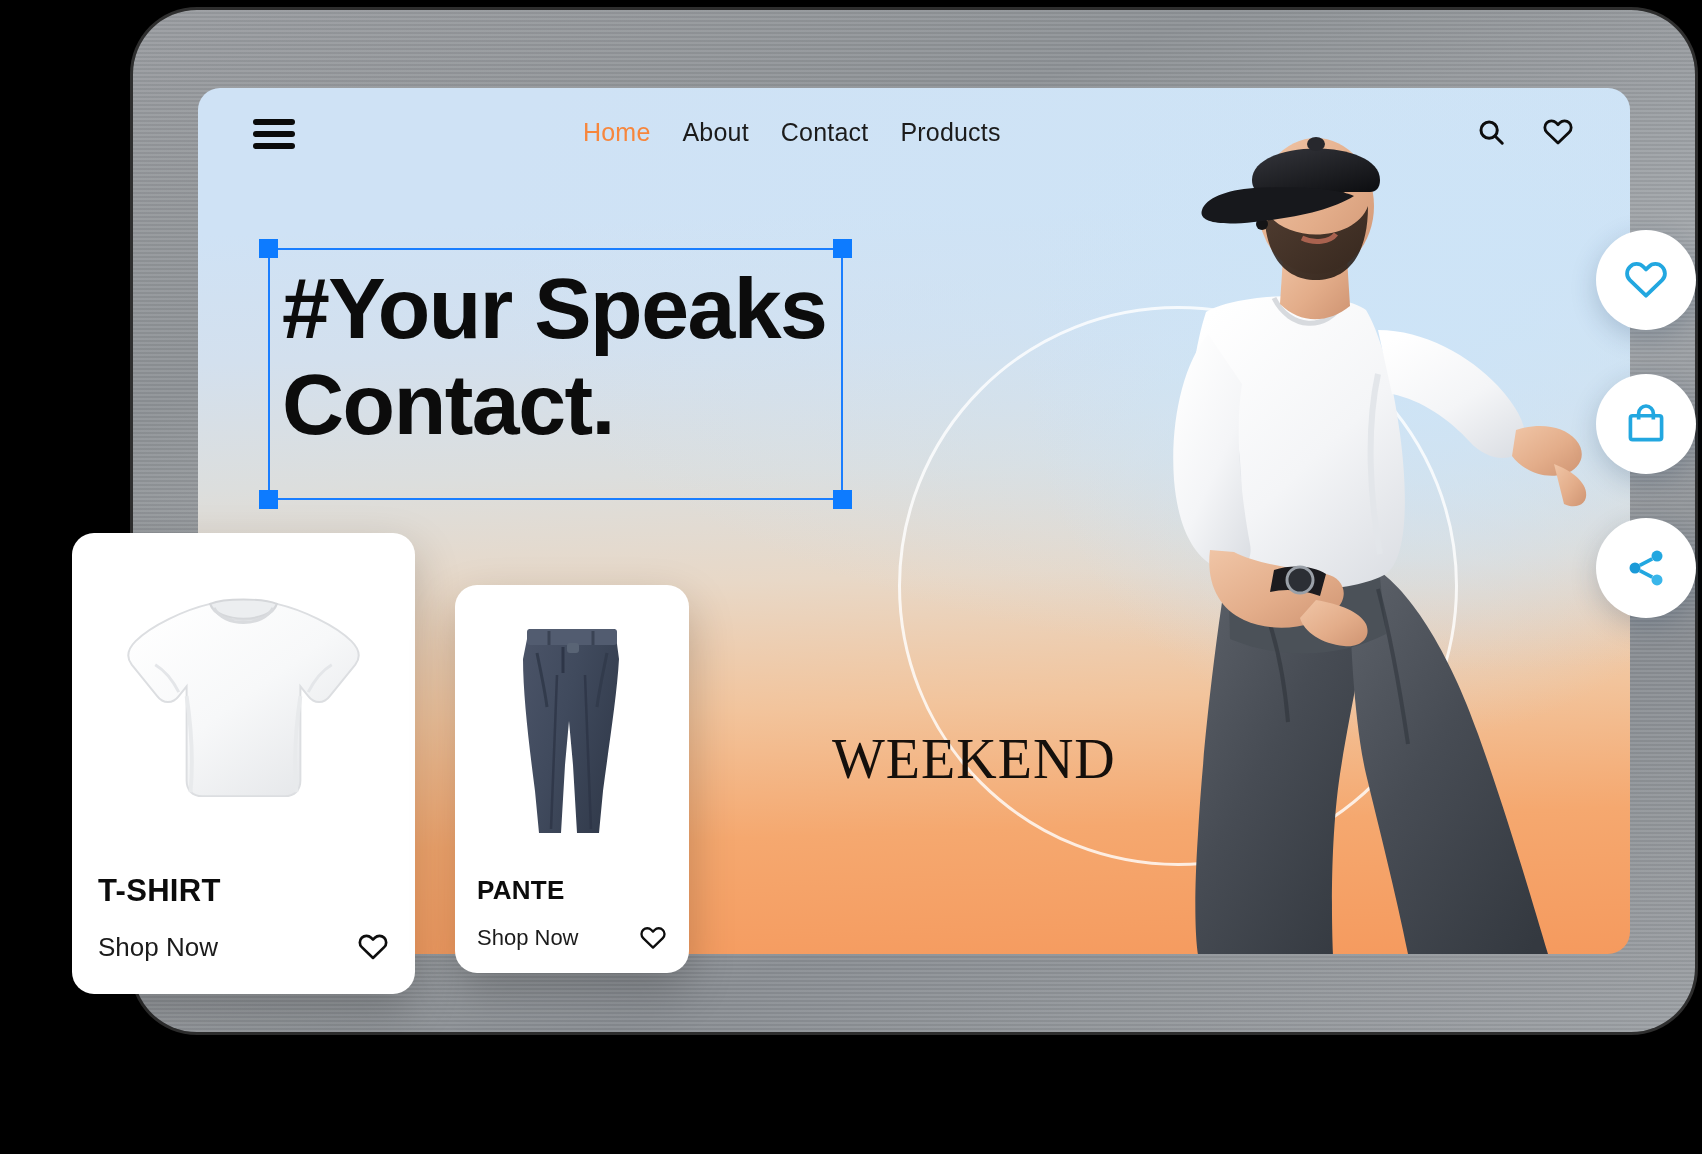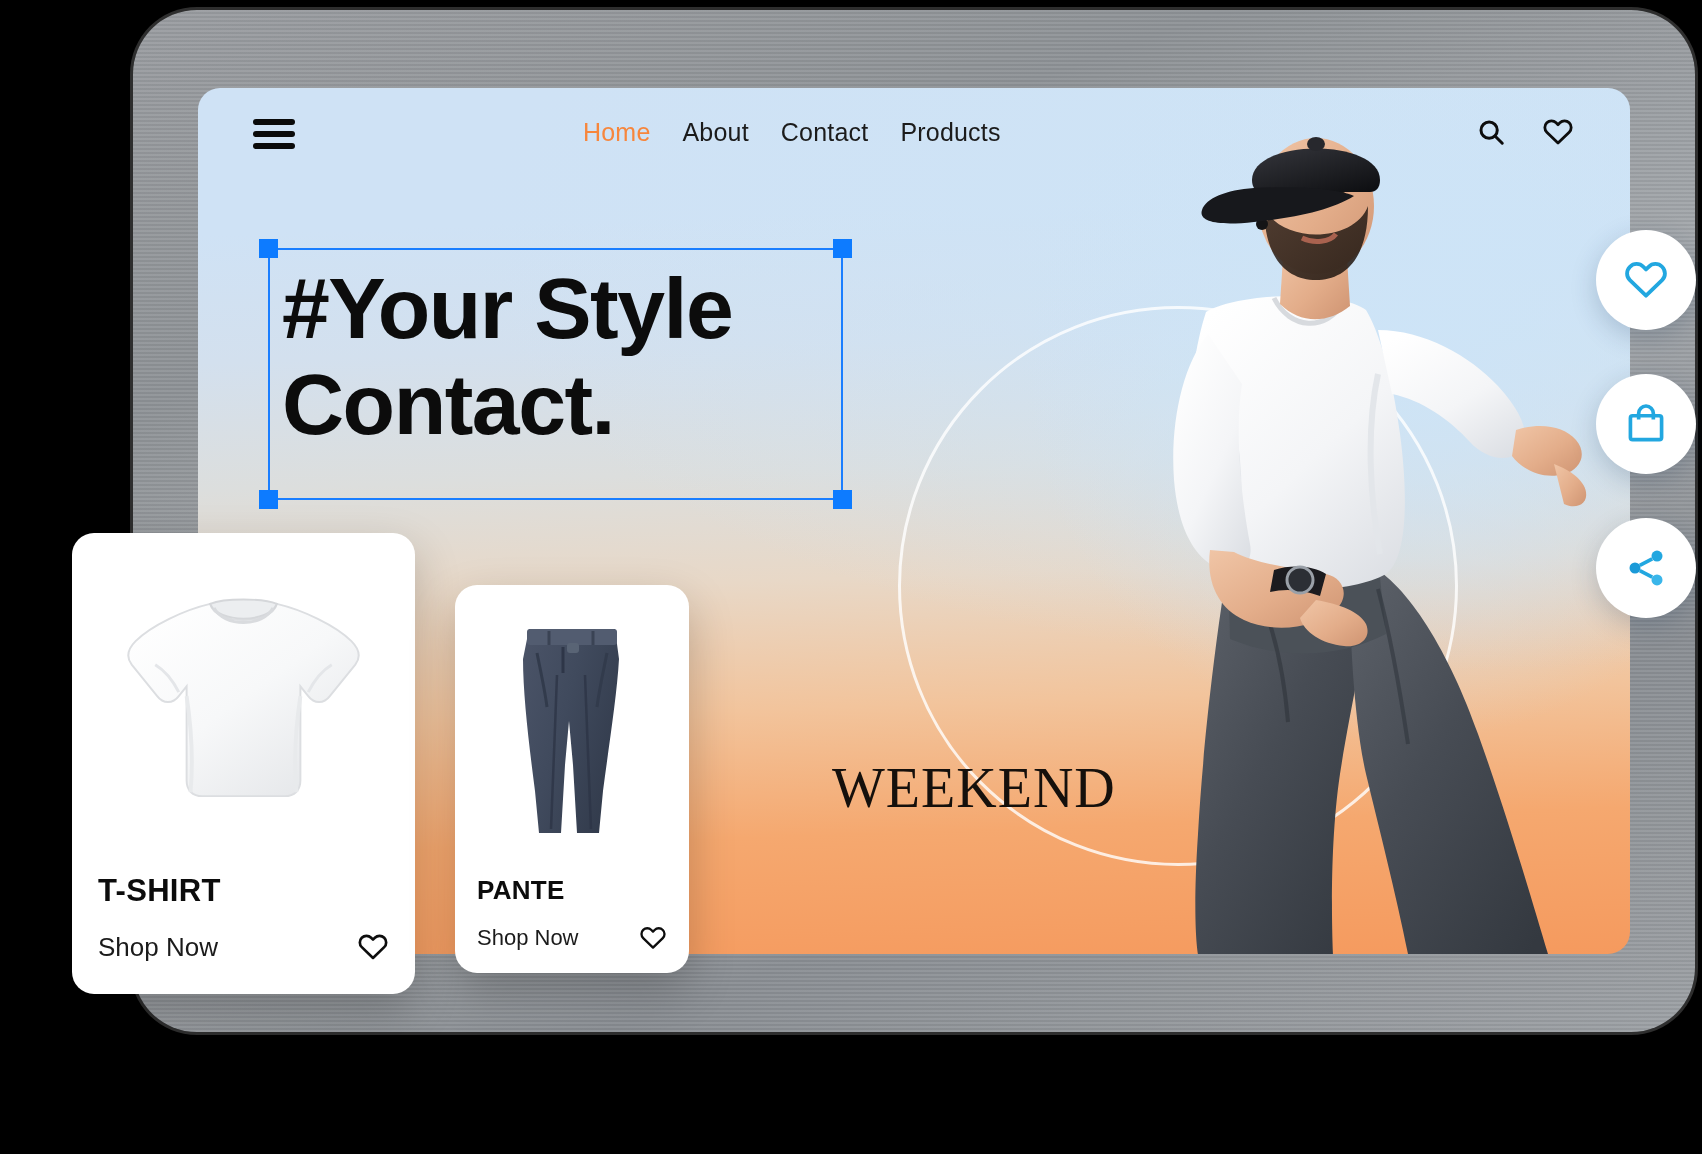--- a/index.html
+++ b/index.html
@@ -91,21 +91,21 @@
     letter-spacing:-1.5px; z-index:5;
   }
 
   
   .gw{
     position:absolute; left:634px; top:640px; z-index:5;
     font-family:"Liberation Serif", serif;
     font-size:56px; line-height:1.12; color:#15100c;
     letter-spacing:2px; text-align:left;
   }
-  .gw .l2{ display:block; letter-spacing:1px;margin-top:29px; }
+  .gw .l2{ display:block; letter-spacing:1px; }
 
   
   .model{ position:absolute; right:-8px; bottom:0; width:560px; height:820px; z-index:4;}
   
   .fabs{ position:absolute; right:6px; top:230px; display:flex; flex-direction:column; gap:44px; z-index:9;}
   .fab{
     width:100px; height:100px; border-radius:50%; background:#fff;
     display:flex; align-items:center; justify-content:center;
     box-shadow:0 8px 26px rgba(30,60,90,.22);
     cursor:pointer;
@@ -258,21 +258,21 @@
             <line x1="15.4" y1="15.4" x2="21" y2="21"></line>
         </svg>
         <svg width="32" height="32" viewBox="0 0 24 24" fill="none" stroke="#0d0d0d" stroke-width="2.1" stroke-linejoin="round">
           <path d="M12 20.2 3.6 12.1a4.9 4.9 0 0 1 0-7 4.9 4.9 0 0 1 7 0l1.4 1.4 1.4-1.4a4.9 4.9 0 0 1 7 0
                    4.9 4.9 0 0 1 0 7Z"></path>
         </svg>
       </div>
     </div>
 
     <div class="headline">
-      <div>#Your Style</div>
+      <div>#Your Speaks</div>
       <div>Contact.</div>
     </div>
 
     <div class="selbox">
       <div class="handle h-tl"></div>
       <div class="handle h-tr"></div>
       <div class="handle h-bl"></div>
       <div class="handle h-br"></div>
     </div>
 

